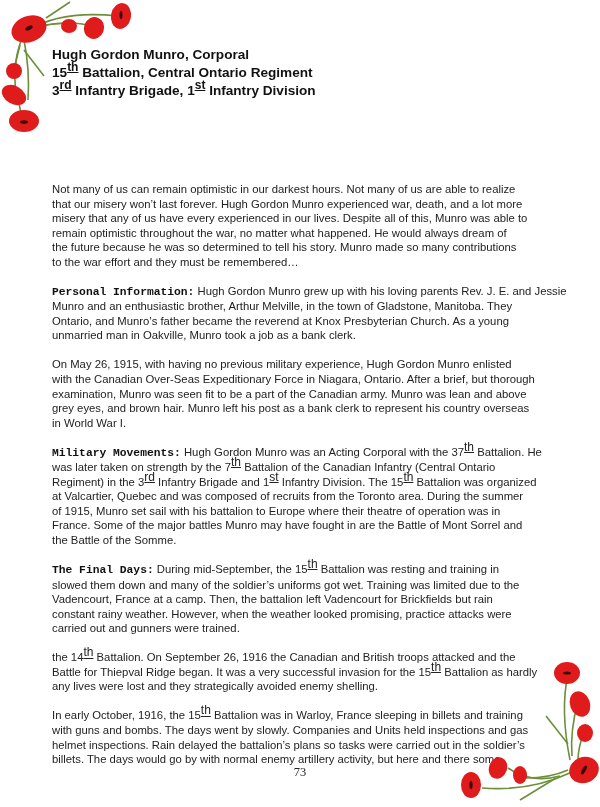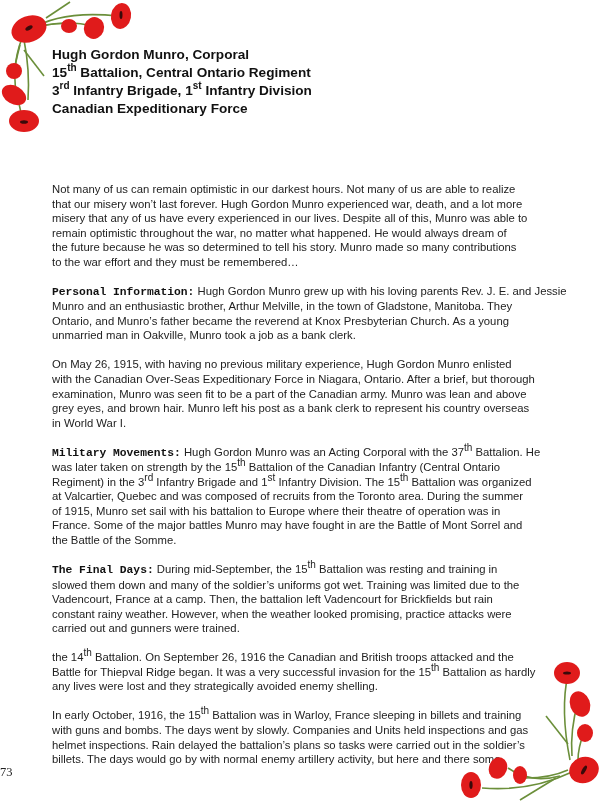--- a/index.html
+++ b/index.html
@@ -1,25 +1,25 @@
 <!DOCTYPE html>
 <html><head>
   <meta charset="utf-8">
   <style>
     html, body { margin:0; padding:0; background:#ffffff; }
     body { width:600px; height:807px; position:relative; overflow:hidden; font-family:"Liberation Sans", "DejaVu Sans", sans-serif; color:#1d1d1d; }
     .page { position:absolute; left:0; top:0; width:554px; height:807px; background:#fff; }
     .heading { position:absolute; left:52px; top:46px; font-weight:bold; font-size:13.6px; line-height:18px; color:#111; }
     .heading div { white-space:nowrap; }
-    sup { font-size:10px; line-height:0; vertical-align:super; }
+    sup { font-size:12px; line-height:0; vertical-align:super;text-decoration:underline; }
     .body { position:absolute; left:52px; top:135px; width:520px; font-size:11.3px; line-height:14.55px; color:#222;margin-top:47px; }
     .para { margin:0 0 14.5px 0; white-space:normal; }
     .line { display:block; white-space:nowrap; }
     .label { font-weight:bold; color:#111;font-family:Liberation Mono, monospace; }
-    .pagenum { position:absolute; left:0; width:600px; top:765px; text-align:left; font-family:"Liberation Serif", serif; font-size:12.5px; color:#222; }
+    .pagenum { position:absolute; left:0; width:600px; top:765px; text-align:center; font-family:"Liberation Serif", serif; font-size:12.5px; color:#222; }
     .deco { position:absolute; }
   </style>
 </head>
 <body>
 
 <div class="page">
 
   <svg class="deco" style="left:0;top:0" width="140" height="140" viewBox="0 0 140 140">
     <g fill="none" stroke="#6b8f3a" stroke-width="1.6">
       <path d="M30 30 Q60 10 118 16"></path>
@@ -44,21 +44,20 @@
       <ellipse cx="29" cy="28" rx="4" ry="2" transform="rotate(-30 29 28)"></ellipse>
       <ellipse cx="121" cy="15" rx="1.5" ry="4"></ellipse>
       <ellipse cx="24" cy="122" rx="4" ry="1.8"></ellipse>
     </g>
   </svg>
 
   <div class="heading">
     <div>Hugh Gordon Munro, Corporal</div>
     <div><span>15</span><sup>th</sup><span> Battalion, Central Ontario Regiment</span></div>
     <div><span>3</span><sup>rd</sup><span> Infantry Brigade, 1</span><sup>st</sup><span> Infantry Division</span></div>
-    <div>Canadian Expeditionary Force</div>
   </div>
 
   <div class="body">
 
     <div class="para">
       <span class="line">Not many of us can remain optimistic in our darkest hours.  Not many of us are able to realize</span>
       <span class="line">that our misery won’t last forever.  Hugh Gordon Munro experienced war, death, and a lot more</span>
       <span class="line">misery that any of us have every experienced in our lives.  Despite all of this, Munro was able to</span>
       <span class="line">remain optimistic throughout the war, no matter what happened.  He would always dream of</span>
       <span class="line">the future because he was so determined to tell his story.  Munro made so many contributions</span>
@@ -75,21 +74,21 @@
     <div class="para">
       <span class="line">On May 26, 1915, with having no previous military experience, Hugh Gordon Munro enlisted</span>
       <span class="line">with the Canadian Over-Seas Expeditionary Force in Niagara, Ontario. After a brief, but thorough</span>
       <span class="line">examination, Munro was seen fit to be a part of the Canadian army.  Munro was lean and above</span>
       <span class="line">grey eyes, and brown hair.  Munro left his post as a bank clerk to represent his country overseas</span>
       <span class="line">in World War I.</span>
     </div>
 
     <div class="para">
       <span class="line"><span class="label">Military Movements:</span><span> Hugh Gordon Munro was an Acting Corporal with the 37</span><sup>th</sup><span> Battalion.  He</span></span>
-      <span class="line"><span>was later taken on strength by the 15</span><sup>th</sup><span> Battalion of the Canadian Infantry (Central Ontario</span></span>
+      <span class="line"><span>was later taken on strength by the 7</span><sup>th</sup><span> Battalion of the Canadian Infantry (Central Ontario</span></span>
       <span class="line"><span>Regiment) in the 3</span><sup>rd</sup><span> Infantry Brigade and 1</span><sup>st</sup><span> Infantry Division.  The 15</span><sup>th</sup><span> Battalion was organized</span></span>
       <span class="line">at Valcartier, Quebec and was composed of recruits from the Toronto area.  During the summer</span>
       <span class="line">of 1915, Munro set sail with his battalion to Europe where their theatre of operation was in</span>
       <span class="line">France. Some of the major battles Munro may have fought in are the Battle of Mont Sorrel and</span>
       <span class="line">the Battle of the Somme.</span>
     </div>
 
     <div class="para">
       <span class="line"><span class="label">The Final Days:</span><span> During mid-September, the 15</span><sup>th</sup><span> Battalion was resting and training in</span></span>
       <span class="line">slowed them down and many of the soldier’s uniforms got wet.  Training was limited due to the</span>

